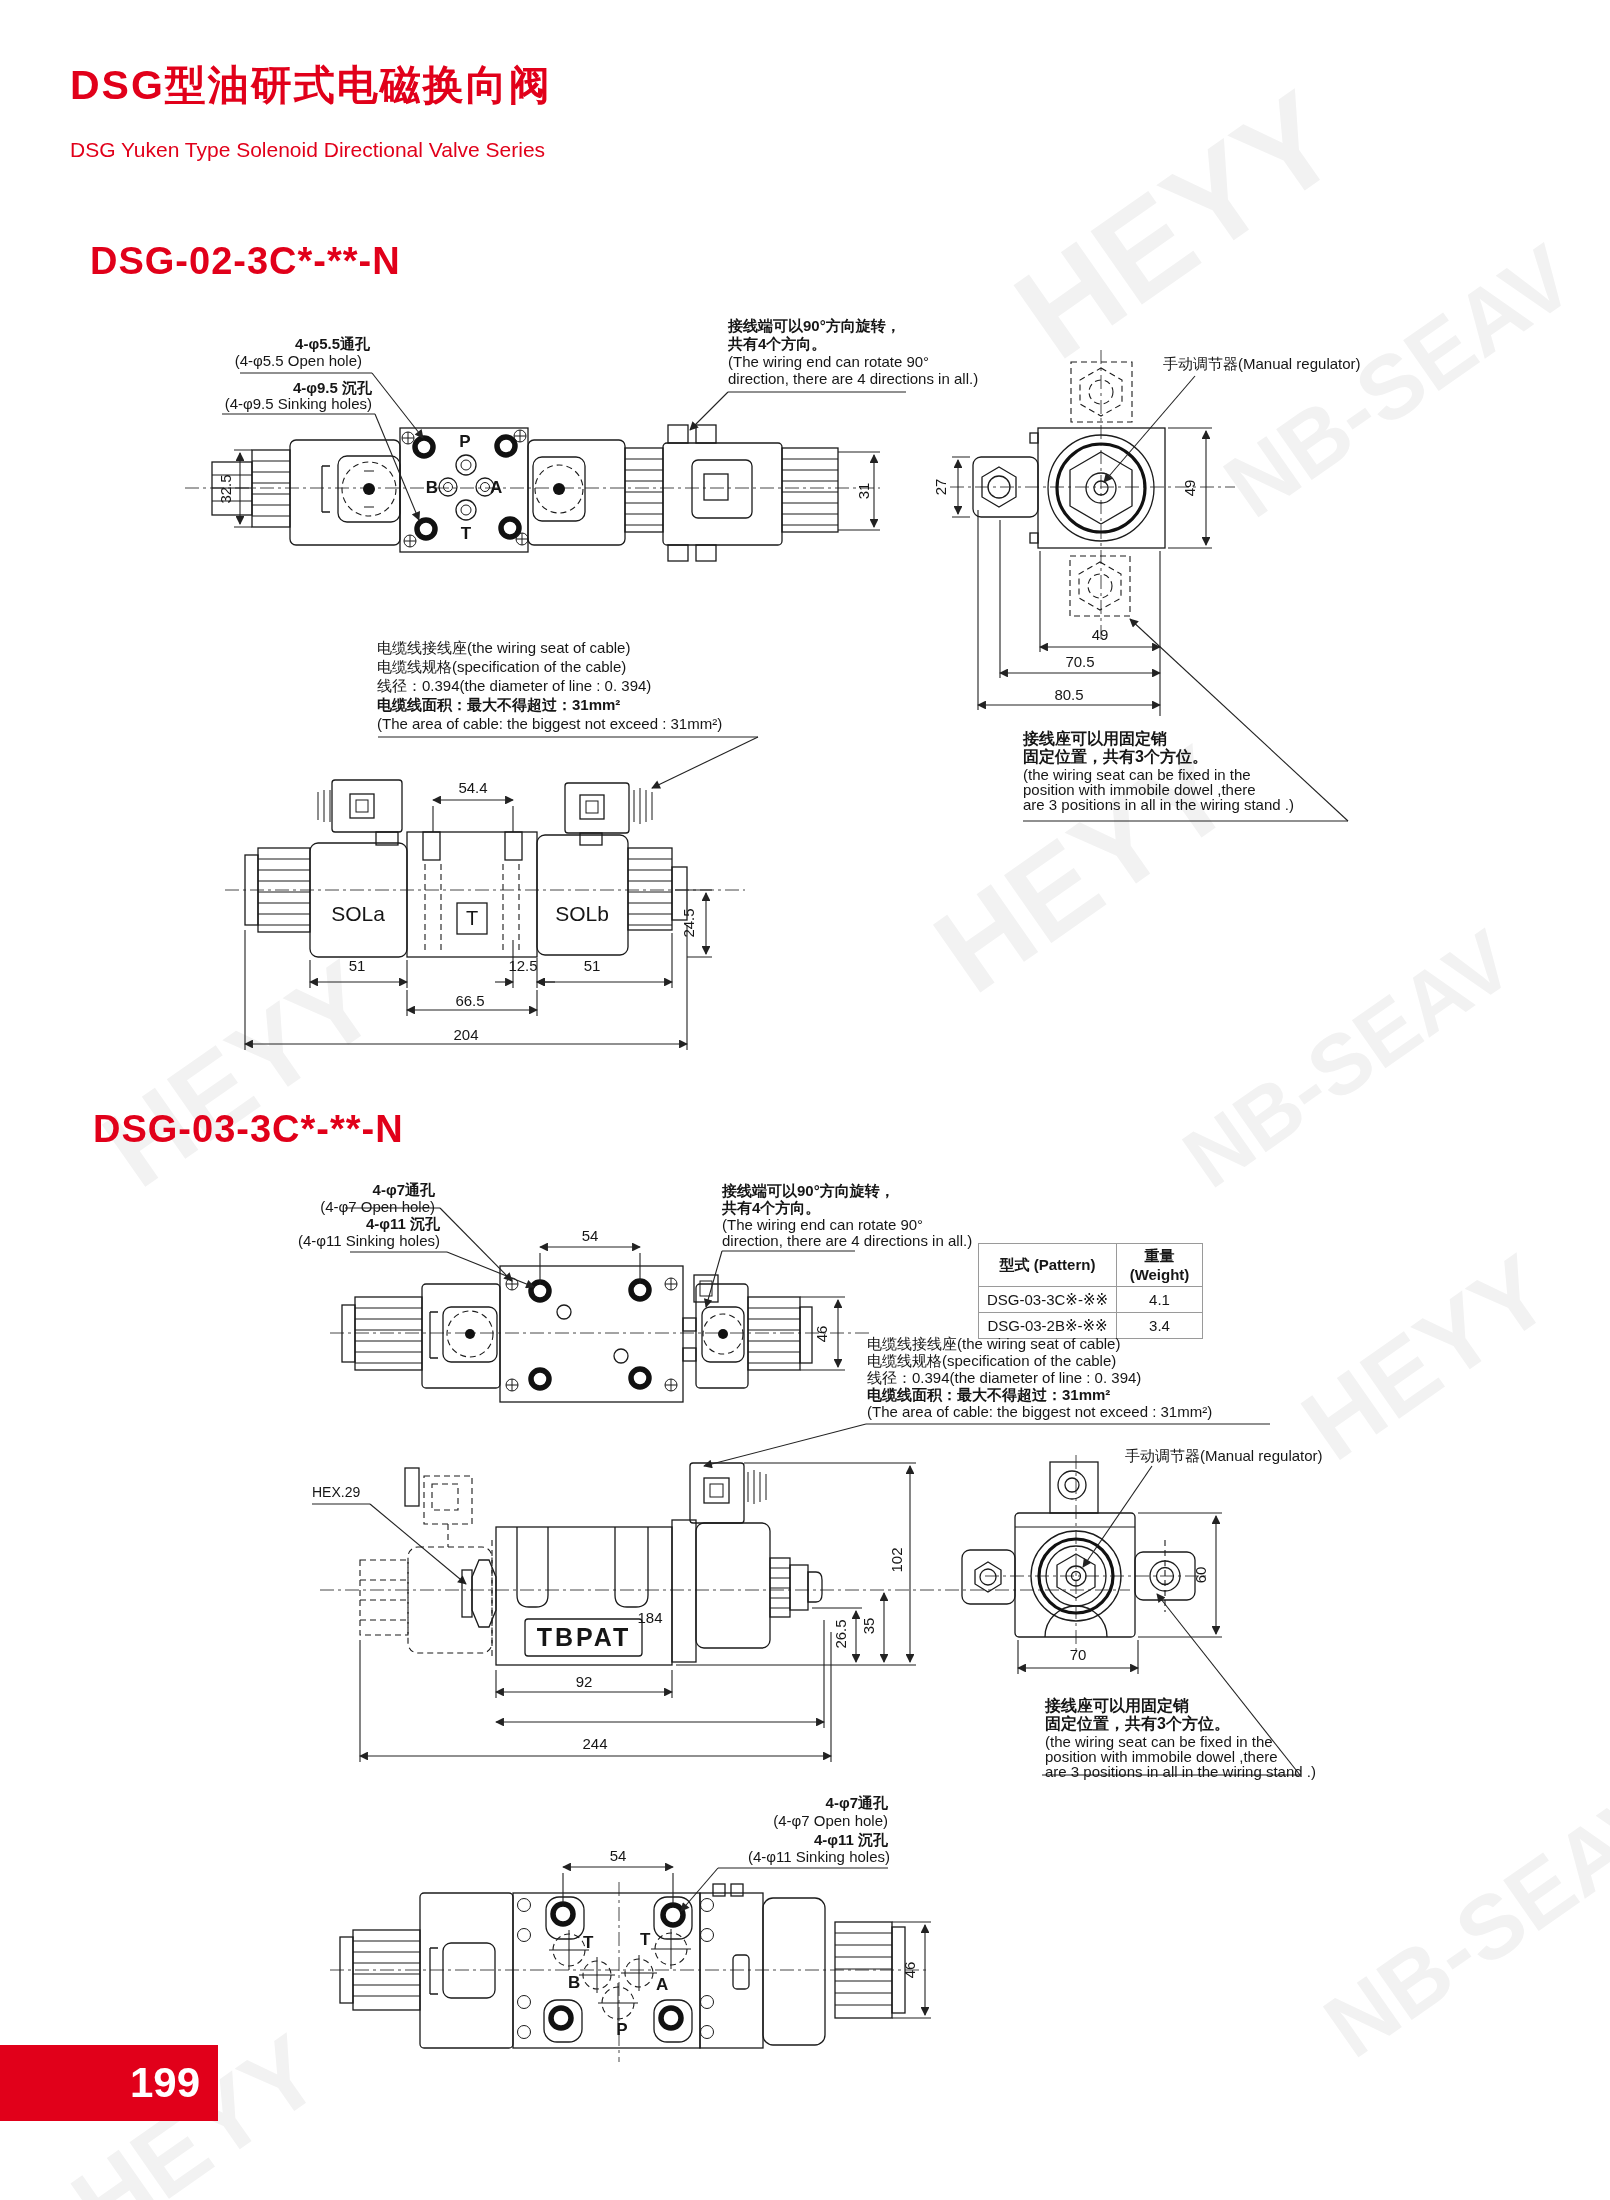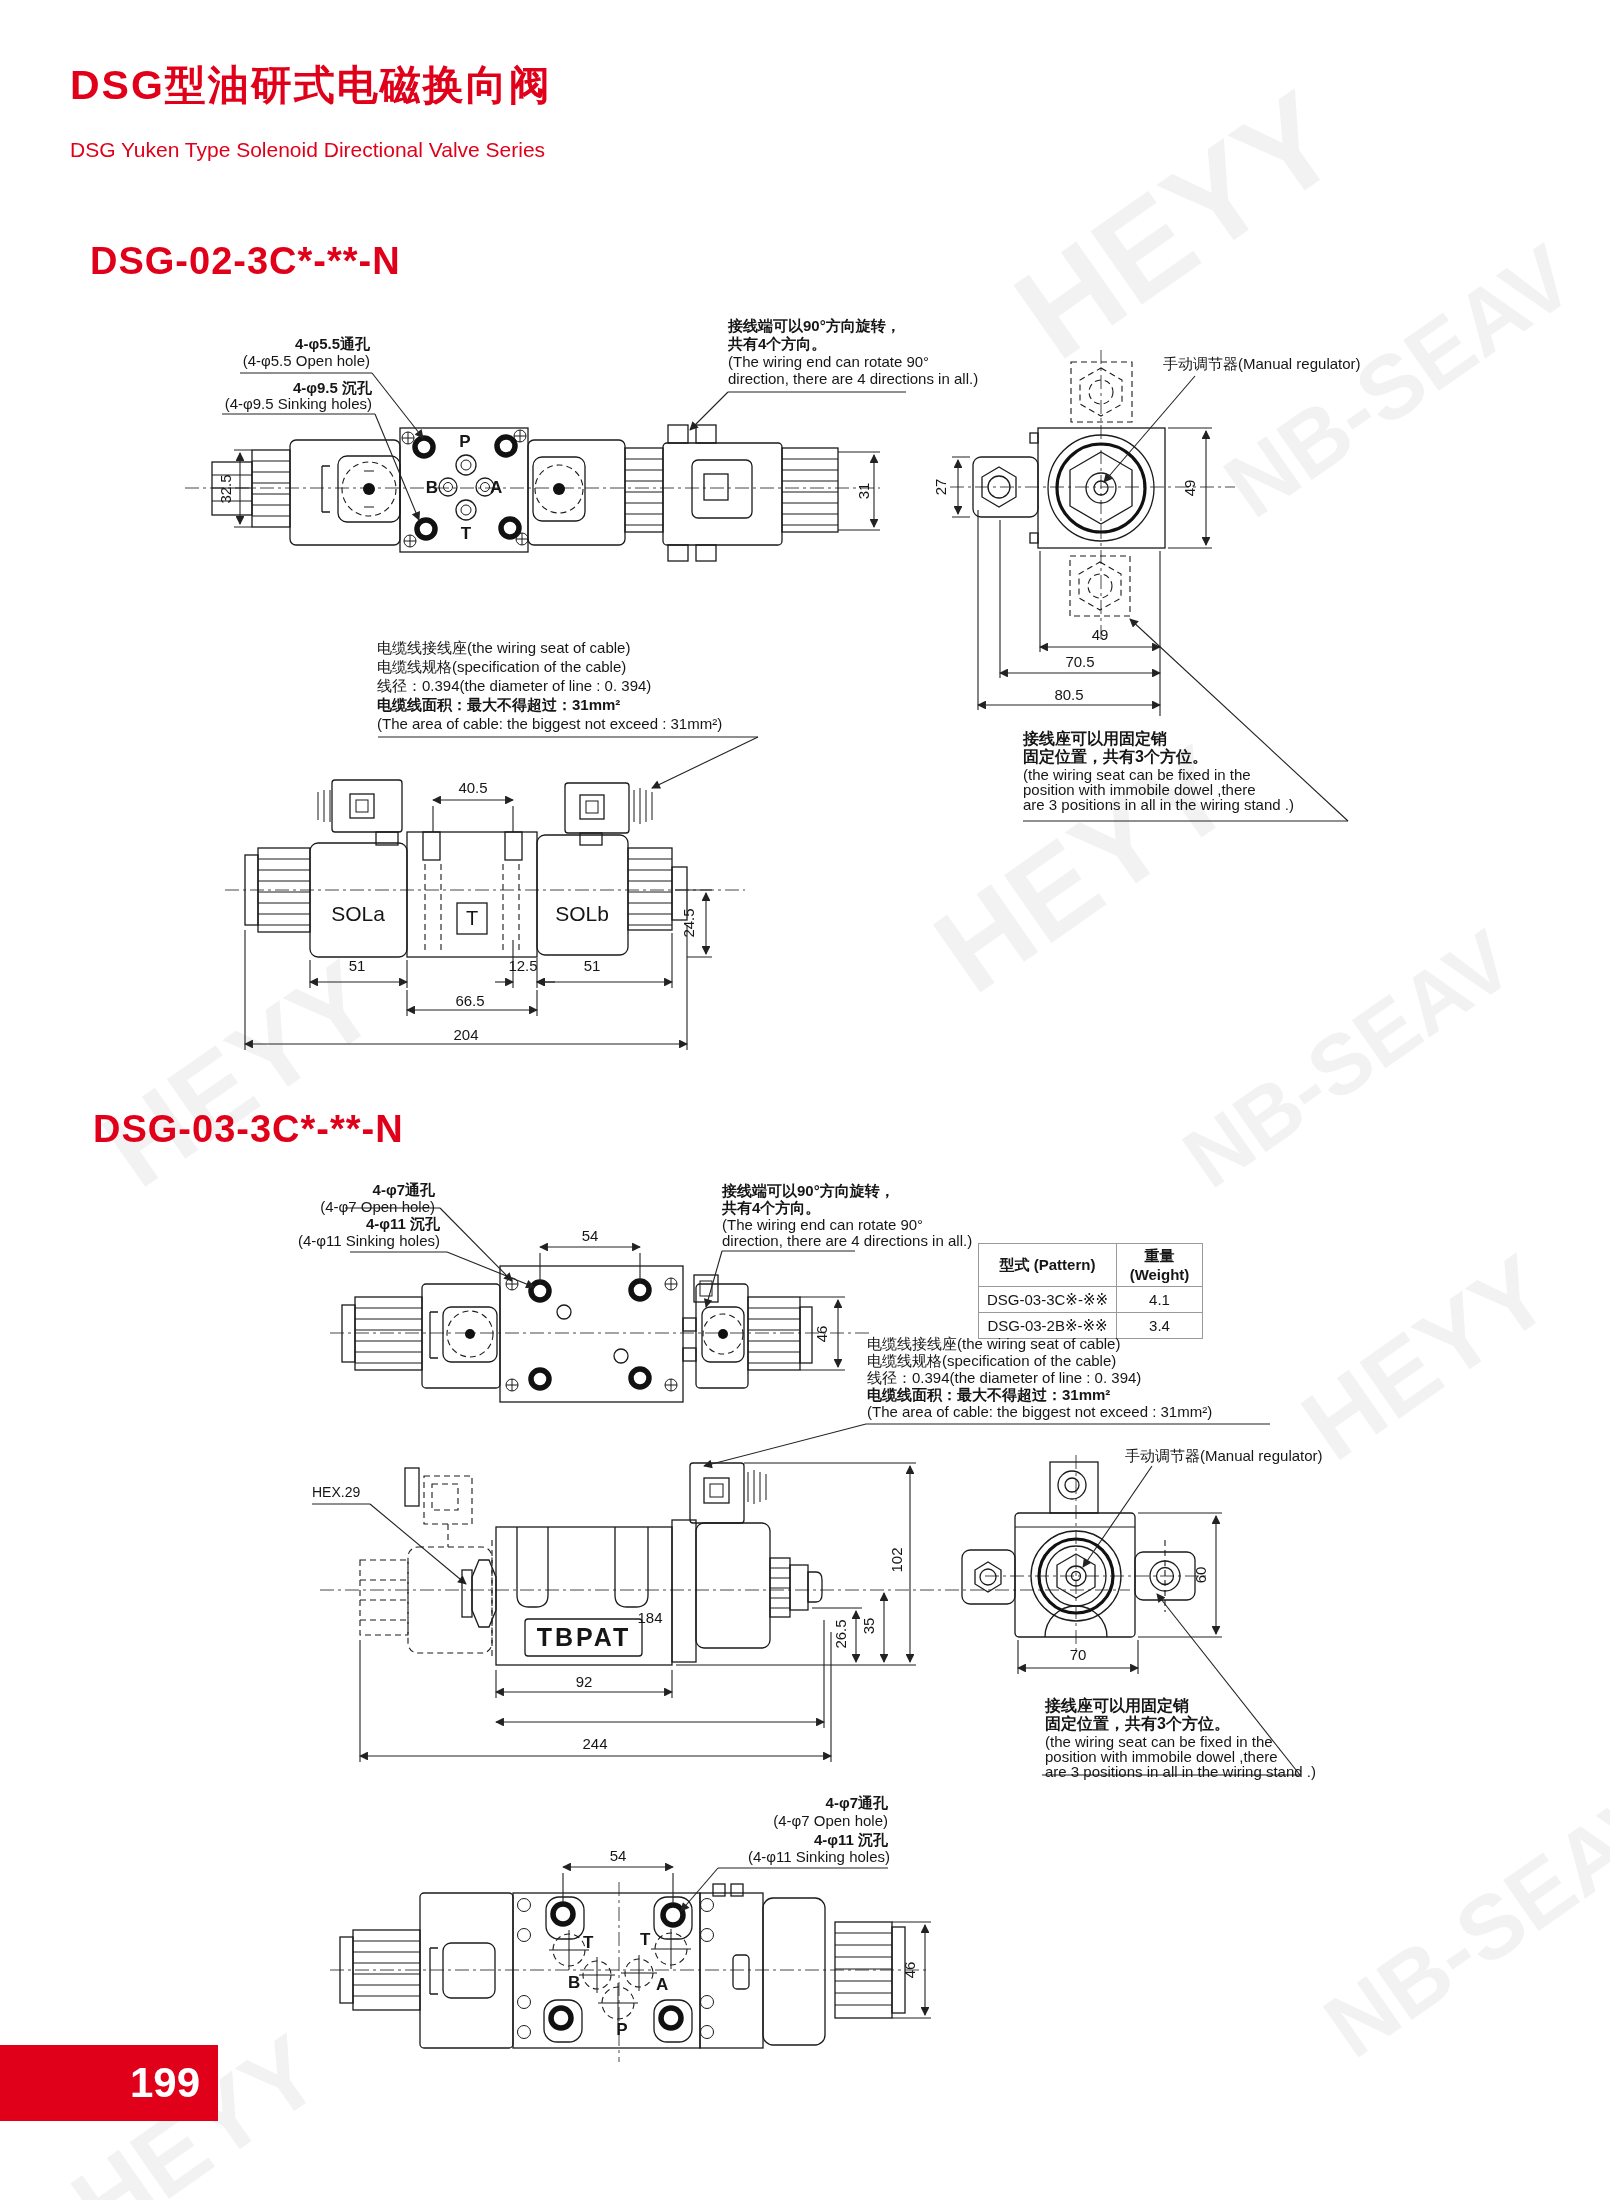--- a/index.html
+++ b/index.html
@@ -364,21 +364,21 @@
       <line class="dim" x1="718" y1="1868" x2="681" y2="1911" marker-end="url(#ar)"></line>
     </g>
   </svg>
 
   <div class="title-zh" style="left:70px;top:58px">DSG型油研式电磁换向阀</div>
   <div class="title-en" style="left:70px;top:106px">DSG Yuken Type Solenoid Directional Valve Series</div>
 
   <div class="sec-title" style="left:90px;top:240px">DSG-02-3C*-**-N</div>
 
   <div class="lbl b r" style="left:215px;top:335px;width:155px">4-φ5.5通孔</div>
-  <div class="lbl r" style="left:205px;top:352px;width:165px">(4-φ5.5 Open hole)</div>
+  <div class="lbl r" style="left:197px;top:352px;width:165px">(4-φ5.5 Open hole)</div>
   <div class="lbl b r" style="left:212px;top:379px;width:160px">4-φ9.5 沉孔</div>
   <div class="lbl r" style="left:198px;top:395px;width:174px">(4-φ9.5 Sinking holes)</div>
 
   <div class="lbl b" style="left:728px;top:317px">接线端可以90°方向旋转，</div>
   <div class="lbl b" style="left:728px;top:335px">共有4个方向。</div>
   <div class="lbl" style="left:728px;top:353px">(The wiring end can rotate 90°</div>
   <div class="lbl" style="left:728px;top:370px">direction, there are 4 directions in all.)</div>
 
   <div class="lbl" style="left:1163px;top:355px">手动调节器(Manual regulator)</div>
 
@@ -393,21 +393,21 @@
   <div class="lbl" style="left:377px;top:639px">电缆线接线座(the wiring seat of cable)</div>
   <div class="lbl" style="left:377px;top:658px">电缆线规格(specification of the cable)</div>
   <div class="lbl" style="left:377px;top:677px">线径：0.394(the diameter of line : 0. 394)</div>
   <div class="lbl b" style="left:377px;top:696px">电缆线面积：最大不得超过：31mm²</div>
   <div class="lbl" style="left:377px;top:715px">(The area of cable: the biggest not exceed : 31mm²)</div>
 
   <div class="lbl sol c" style="left:358px;top:901px">SOLa</div>
   <div class="lbl tb c" style="left:472px;top:906px">T</div>
   <div class="lbl sol c" style="left:582px;top:901px">SOLb</div>
 
-  <div class="lbl c" style="left:473px;top:779px">40.5</div>
+  <div class="lbl c" style="left:473px;top:779px">54.4</div>
   <div class="lbl v" style="left:689px;top:923px">24.5</div>
   <div class="lbl c" style="left:357px;top:957px">51</div>
   <div class="lbl c" style="left:523px;top:957px">12.5</div>
   <div class="lbl c" style="left:592px;top:957px">51</div>
   <div class="lbl c" style="left:470px;top:992px">66.5</div>
   <div class="lbl c" style="left:466px;top:1026px">204</div>
 
   <div class="lbl v" style="left:941px;top:487px">27</div>
   <div class="lbl v" style="left:1190px;top:488px">49</div>
   <div class="lbl c" style="left:1100px;top:626px">49</div>

